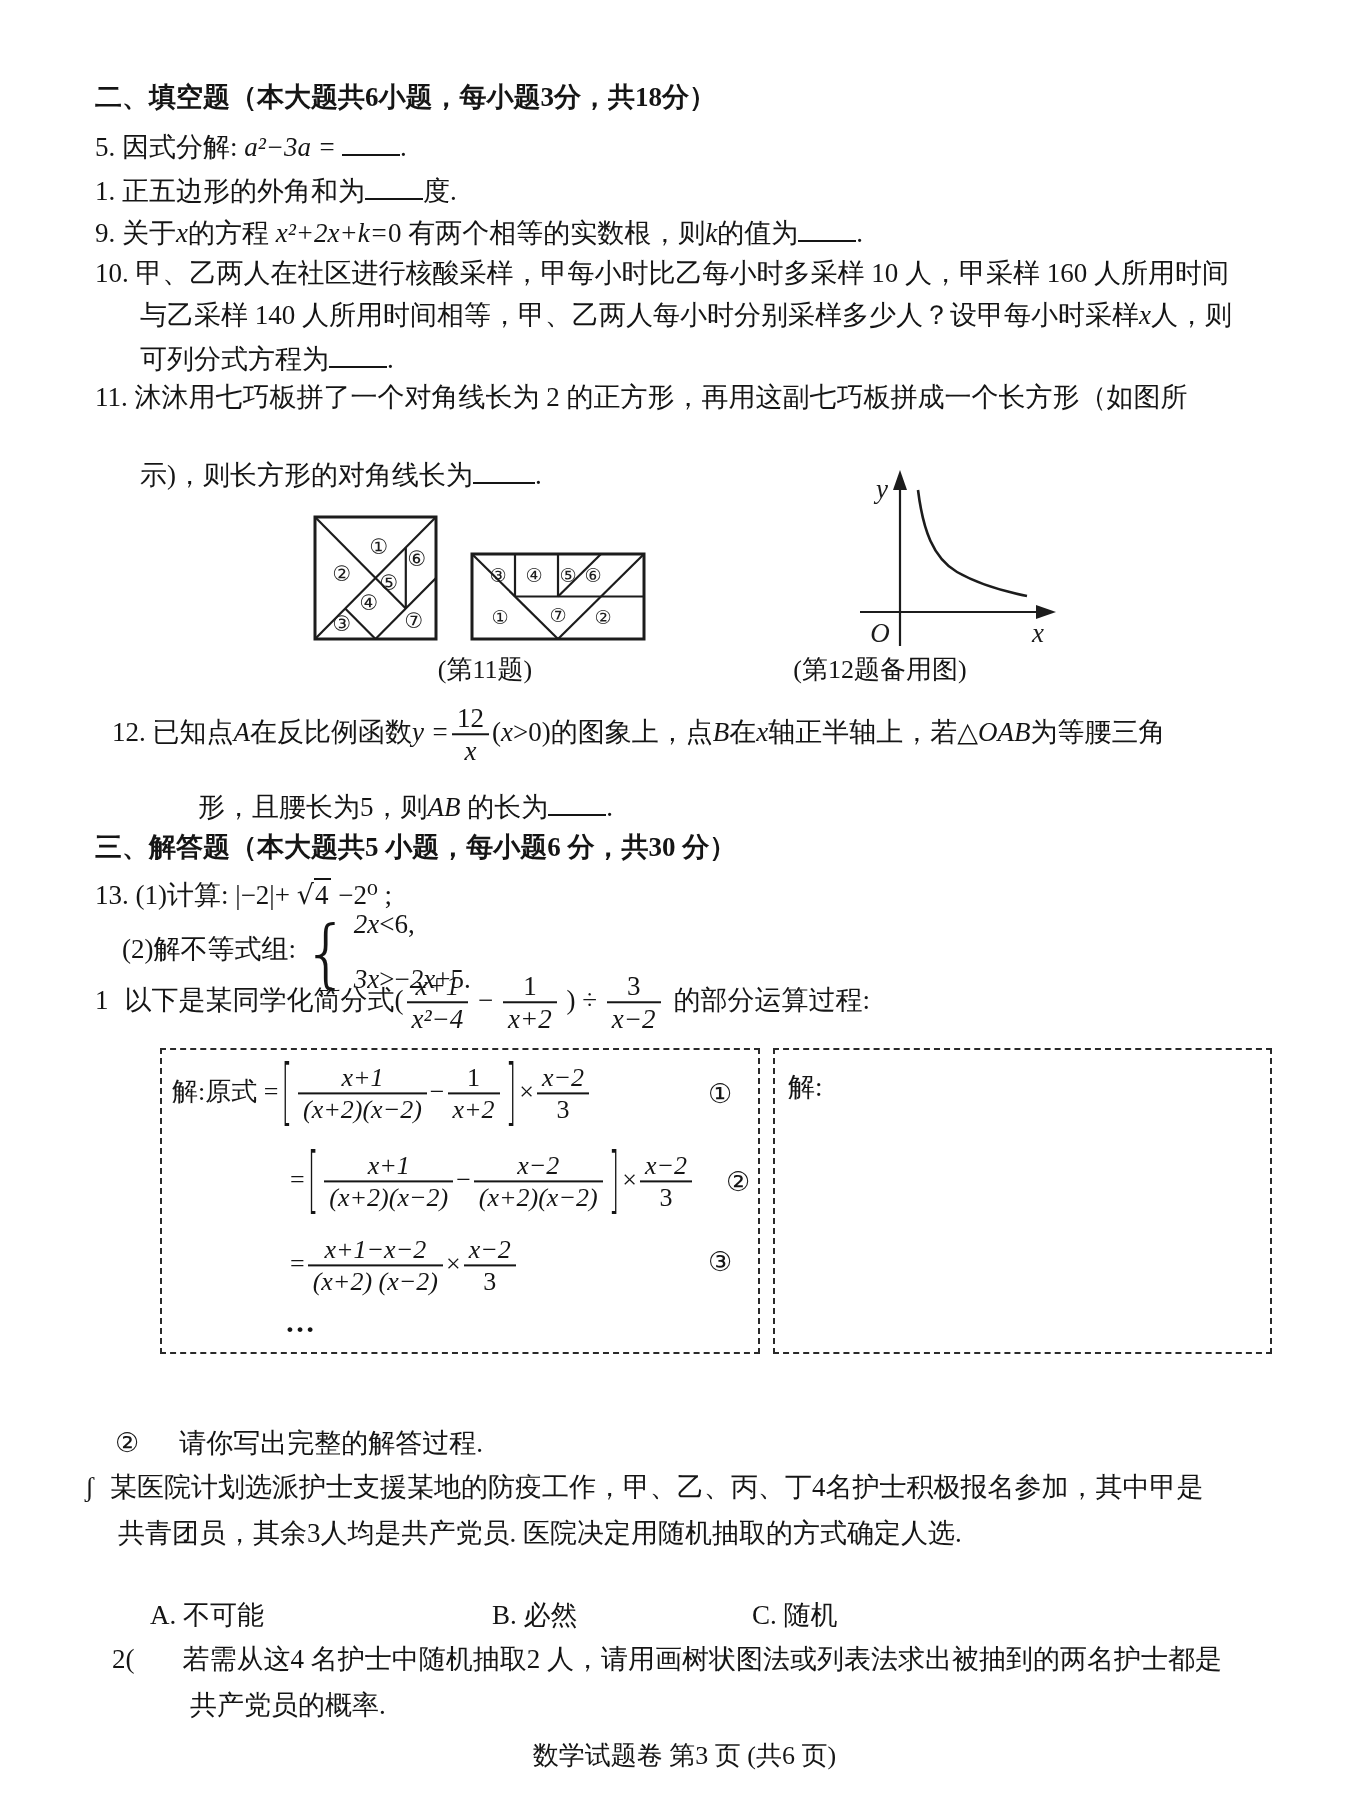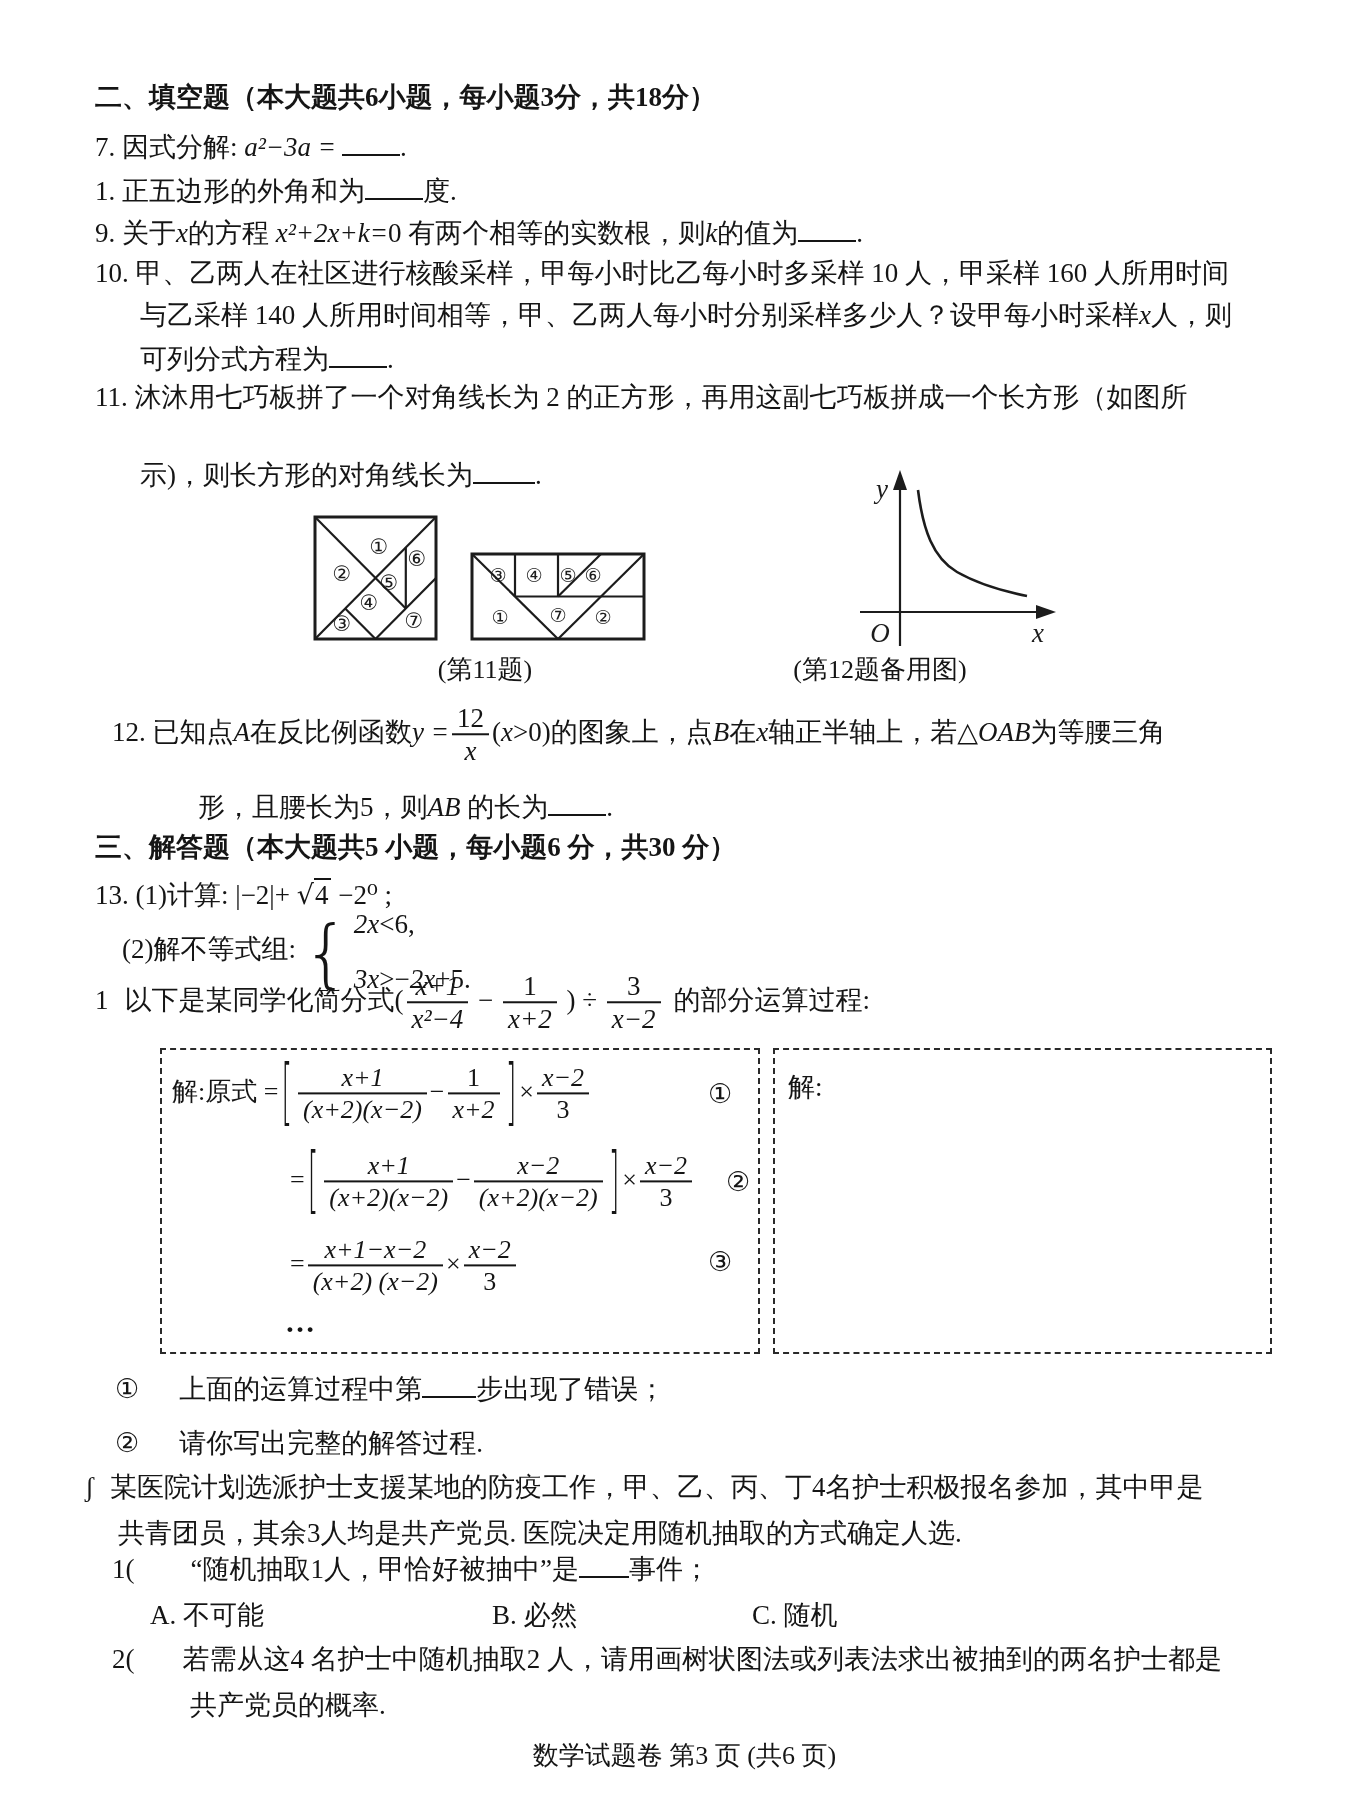--- a/index.html
+++ b/index.html
@@ -96,21 +96,21 @@
 
   <div class="caption" style="left:425px;top:652px;width:120px;">(第11题)</div>
   <div class="caption" style="left:760px;top:652px;width:240px;">(第12题备用图)</div>
 
   <div class="workbox" style="left:160px;top:1048px;width:596px;height:302px;"></div>
   <div class="workbox" style="left:773px;top:1048px;width:495px;height:302px;"></div>
 
   <div id="footer">数学试题卷 第3 页 (共6 页)</div>
 
 <div class="line bold" style="left: 95px; top: 80px;"><span>二、填空题（本大题共6小题，每小题3分，共18分）</span></div>
-    <div class="line" style="left: 95px; top: 128px;"><span>7. 因式分解: </span><span class="m">a²−3a =</span><span class="sp" style="width: 6px;"></span><span class="blank" style="width: 58px;"></span><span>.</span></div>
+    <div class="line" style="left: 95px; top: 128px;"><span>5. 因式分解: </span><span class="m">a²−3a =</span><span class="sp" style="width: 6px;"></span><span class="blank" style="width: 58px;"></span><span>.</span></div>
     <div class="line" style="left: 95px; top: 172px;"><span>1. 正五边形的外角和为</span><span class="blank" style="width: 58px;"></span><span>度.</span></div>
     <div class="line" style="left: 95px; top: 214px;"><span>9. 关于</span><span class="m">x</span><span>的方程 </span><span class="m">x²+2x+k=</span><span>0 有两个相等的实数根，则</span><span class="m">k</span><span>的值为</span><span class="blank" style="width: 58px;"></span><span>.</span></div>
     <div class="line" style="left: 95px; top: 256px;"><span>10. 甲、乙两人在社区进行核酸采样，甲每小时比乙每小时多采样 10 人，甲采样 160 人所用时间</span></div>
     <div class="line" style="left: 140px; top: 298px;"><span>与乙采样 140 人所用时间相等，甲、乙两人每小时分别采样多少人？设甲每小时采样</span><span class="m">x</span><span>人，则</span></div>
     <div class="line" style="left: 140px; top: 340px;"><span>可列分式方程为</span><span class="blank" style="width: 58px;"></span><span>.</span></div>
     <div class="line" style="left: 95px; top: 380px;"><span>11. 沐沐用七巧板拼了一个对角线长为 2 的正方形，再用这副七巧板拼成一个长方形（如图所</span></div>
     <div class="line" style="left: 140px; top: 420px; margin-top: 36px;"><span>示)，则长方形的对角线长为</span><span class="blank" style="width: 62px;"></span><span>.</span></div>
     <div class="line cy" style="left: 112px; top: 735px;"><span>12. 已知点</span><span class="m">A</span><span>在反比例函数</span><span class="m">y =</span><span class="frac"><span class="fn"><span>12</span></span><span class="fd"><span class="m">x</span></span></span><span>(</span><span class="m">x</span><span>&gt;0)的图象上，点</span><span class="m">B</span><span>在</span><span class="m">x</span><span>轴正半轴上，若△</span><span class="m">OAB</span><span>为等腰三角</span></div>
     <div class="line" style="left: 198px; top: 788px;"><span>形，且腰长为5，则</span><span class="m">AB</span><span> 的长为</span><span class="blank" style="width: 58px;"></span><span>.</span></div>
     <div class="line bold" style="left: 95px; top: 830px;"><span>三、解答题（本大题共5 小题，每小题6 分，共30 分）</span></div>
@@ -124,23 +124,21 @@
       </span></div>
     <div class="line cy" style="left: 95px; top: 1003px;"><span>1</span><span class="sp" style="width: 16px;"></span><span>以下是某同学化简分式(</span><span class="frac"><span class="fn"><span class="m">x+1</span></span><span class="fd"><span class="m">x²−4</span></span></span><span> − </span><span class="frac"><span class="fn"><span>1</span></span><span class="fd"><span class="m">x+2</span></span></span><span> ) ÷ </span><span class="frac"><span class="fn"><span>3</span></span><span class="fd"><span class="m">x−2</span></span></span><span class="sp" style="width: 10px;"></span><span>的部分运算过程:</span></div>
     <div class="line cy" style="left: 172px; top: 1094px; font-size: 26px;"><span>解:原式 =</span><span class="bigbr">[</span><span class="frac"><span class="fn"><span class="m">x+1</span></span><span class="fd"><span class="m">(x+2)(x−2)</span></span></span><span>−</span><span class="frac"><span class="fn"><span>1</span></span><span class="fd"><span class="m">x+2</span></span></span><span class="bigbr">]</span><span>×</span><span class="frac"><span class="fn"><span class="m">x−2</span></span><span class="fd"><span>3</span></span></span></div>
     <div class="line cy" style="left: 290px; top: 1182px; font-size: 26px;"><span>=</span><span class="bigbr">[</span><span class="frac"><span class="fn"><span class="m">x+1</span></span><span class="fd"><span class="m">(x+2)(x−2)</span></span></span><span>−</span><span class="frac"><span class="fn"><span class="m">x−2</span></span><span class="fd"><span class="m">(x+2)(x−2)</span></span></span><span class="bigbr">]</span><span>×</span><span class="frac"><span class="fn"><span class="m">x−2</span></span><span class="fd"><span>3</span></span></span></div>
     <div class="line cy" style="left: 290px; top: 1266px; font-size: 26px;"><span>=</span><span class="frac"><span class="fn"><span class="m">x+1−x−2</span></span><span class="fd"><span class="m">(x+2) (x−2)</span></span></span><span>×</span><span class="frac"><span class="fn"><span class="m">x−2</span></span><span class="fd"><span>3</span></span></span></div>
     <div class="line bold" style="left: 285px; top: 1303px; font-size: 30px;"><span>…</span></div>
     <div class="line cy" style="left: 708px; top: 1094px;"><span class="circ">①</span></div>
     <div class="line cy" style="left: 726px; top: 1182px;"><span class="circ">②</span></div>
     <div class="line cy" style="left: 708px; top: 1262px;"><span class="circ">③</span></div>
     <div class="line" style="left: 788px; top: 1070px;"><span>解:</span></div>
-    <div class="line" style="left: 115px; top: 1370px;"><span class="circ">①</span><span class="sp" style="width: 40px;"></span><span>上面的运算过程中第</span><span class="blank" style="width: 54px;"></span><span>步出现了错误；</span></div>
     <div class="line" style="left: 115px; top: 1426px;"><span class="circ">②</span><span class="sp" style="width: 40px;"></span><span>请你写出完整的解答过程.</span></div>
     <div class="line" style="left: 85px; top: 1470px;"><span>ʃ</span><span class="sp" style="width: 16px;"></span><span>某医院计划选派护士支援某地的防疫工作，甲、乙、丙、丁4名护士积极报名参加，其中甲是</span></div>
     <div class="line" style="left: 118px; top: 1516px;"><span>共青团员，其余3人均是共产党员. 医院决定用随机抽取的方式确定人选.</span></div>
-    <div class="line" style="left: 112px; top: 1550px;"><span>1(</span><span class="sp" style="width: 56px;"></span><span>“随机抽取1人，甲恰好被抽中”是</span><span class="blank" style="width: 50px;"></span><span>事件；</span></div>
     <div class="line" style="left: 150px; top: 1598px;"><span>A. 不可能</span></div>
     <div class="line" style="left: 492px; top: 1598px;"><span>B. 必然</span></div>
     <div class="line" style="left: 752px; top: 1598px;"><span>C. 随机</span></div>
     <div class="line" style="left: 112px; top: 1642px;"><span>2(</span><span class="sp" style="width: 48px;"></span><span>若需从这4 名护士中随机抽取2 人，请用画树状图法或列表法求出被抽到的两名护士都是</span></div>
     <div class="line" style="left: 190px; top: 1688px;"><span>共产党员的概率.</span></div>
   </div>
 
 </body></html>

